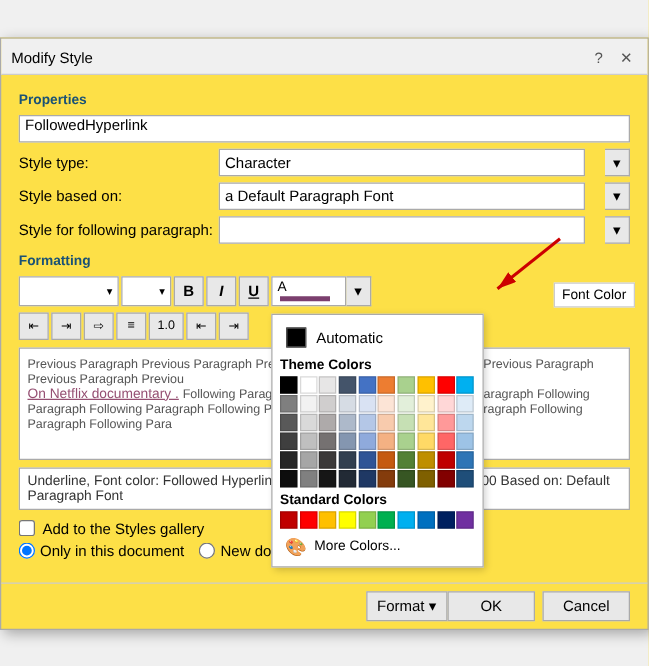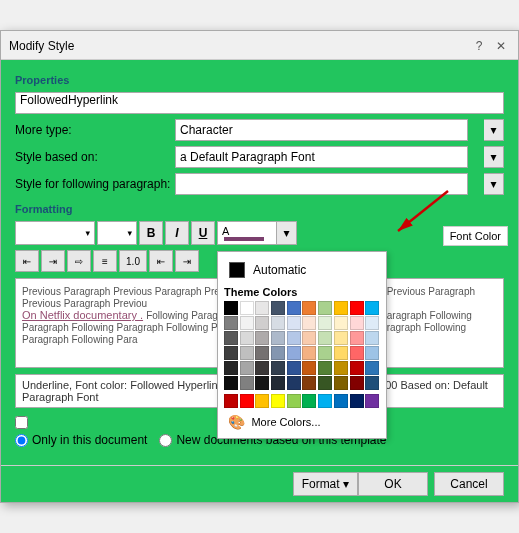--- a/index.html
+++ b/index.html
@@ -7,21 +7,21 @@
       font-family: 'Segoe UI', Arial, sans-serif;
       font-size: 12px;
       background: #f0f0f0;
       display: flex;
       align-items: center;
       justify-content: center;
       min-height: 100vh;
     }
     .dialog {
       width: 519px;
-      background: #22c55e;
+      background: #fde047;
       border: 1px solid #aaa;
       box-shadow: 3px 3px 10px rgba(0,0,0,0.3);
       position: relative;
     }
     .title-bar {
       background: #f0f0f0;
       padding: 6px 8px 4px 8px;
       display: flex;
       align-items: center;
       justify-content: space-between;
@@ -364,21 +364,21 @@
 
     <div class="section-label">Properties</div>
 
     <div class="prop-row">
       <div class="prop-value">
         <div class="text-input">FollowedHyperlink</div>
       </div>
     </div>
 
     <div class="prop-row">
-      <div class="prop-label">More type:</div>
+      <div class="prop-label">Style type:</div>
       <div class="prop-value">
         <div class="dropdown-with-btn">
           <div class="dropdown-input-full">Character</div>
           <div class="dropdown-btn">▾</div>
         </div>
       </div>
     </div>
 
     <div class="prop-row">
       <div class="prop-label">Style based on:</div>
@@ -483,20 +483,21 @@
               <div class="color-cell" style="background: rgb(128, 128, 128);"></div>
               <div class="color-cell" style="background: rgb(22, 22, 22);"></div>
               <div class="color-cell" style="background: rgb(34, 42, 53);"></div>
               <div class="color-cell" style="background: rgb(31, 56, 100);"></div>
               <div class="color-cell" style="background: rgb(132, 60, 12);"></div>
               <div class="color-cell" style="background: rgb(55, 86, 35);"></div>
               <div class="color-cell" style="background: rgb(127, 96, 0);"></div>
               <div class="color-cell" style="background: rgb(130, 0, 0);"></div>
               <div class="color-cell" style="background: rgb(31, 78, 121);"></div>
             </div>
+          <div class="standard-label">Standard Colors</div>
           <div class="color-grid" id="standard-grid">
               <div class="color-cell" style="background: rgb(192, 0, 0);"></div>
               <div class="color-cell" style="background: rgb(255, 0, 0);"></div>
               <div class="color-cell" style="background: rgb(255, 192, 0);"></div>
               <div class="color-cell" style="background: rgb(255, 255, 0);"></div>
               <div class="color-cell" style="background: rgb(146, 208, 80);"></div>
               <div class="color-cell" style="background: rgb(0, 176, 80);"></div>
               <div class="color-cell" style="background: rgb(0, 176, 240);"></div>
               <div class="color-cell" style="background: rgb(0, 112, 192);"></div>
               <div class="color-cell" style="background: rgb(0, 32, 96);"></div>
@@ -527,20 +528,21 @@
       <span style="font-size:10px; color:#555;">Following Paragraph Following Paragraph Following Paragraph Following Paragraph Following Paragraph Following Paragraph Following Para Following Paragraph Following Paragraph Following Para</span>
     </div>
 
     <div class="description-box">
       <span>Underline, Font color: Followed Hyperlink, Style: Hide until used, Priority: 100
 Based on: Default Paragraph Font</span>
     </div>
 
     <div class="checkbox-row">
       <input type="checkbox" style="">
+      <label>Add to the Styles gallery</label>
     </div>
 
     <div class="radio-row">
       <div class="radio-item">
         <input type="radio" name="scope" checked="" style="">
         <label>Only in this document</label>
       </div>
       <div class="radio-item">
         <input type="radio" name="scope" style="">
         <label>New documents based on this template</label>

